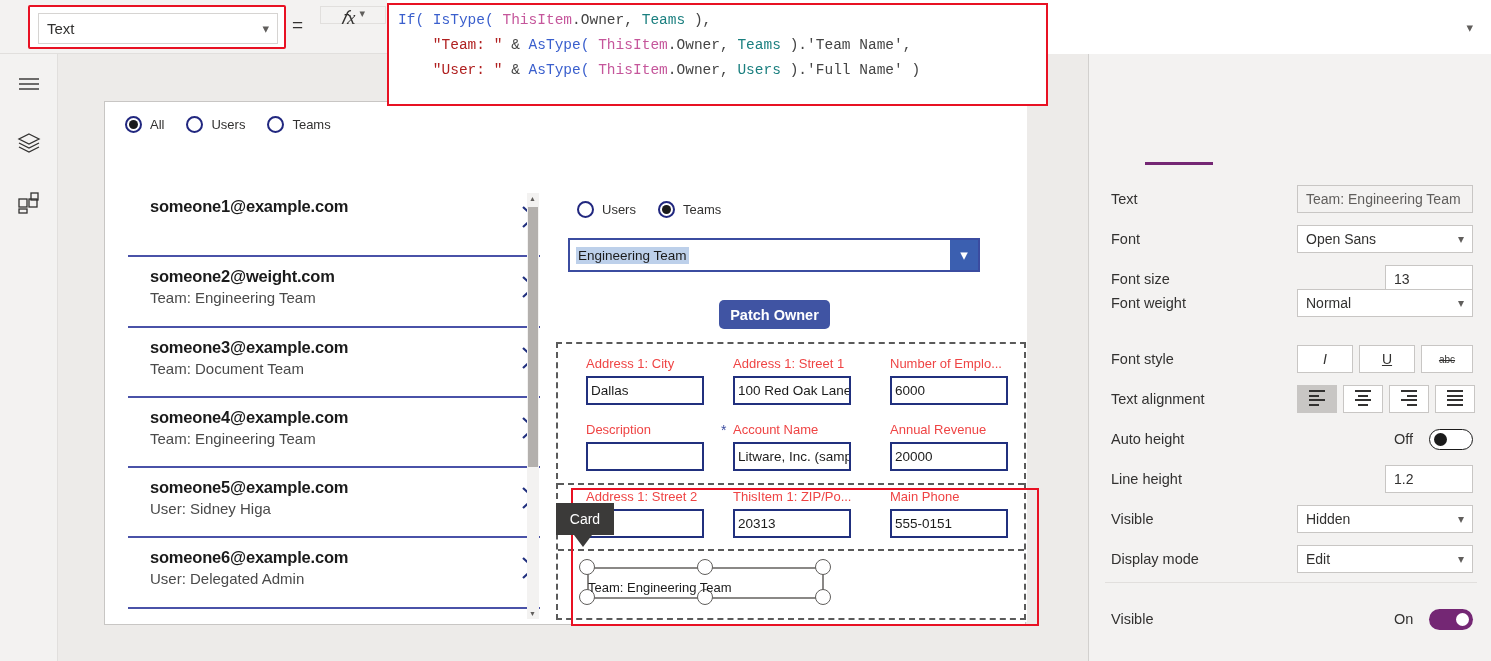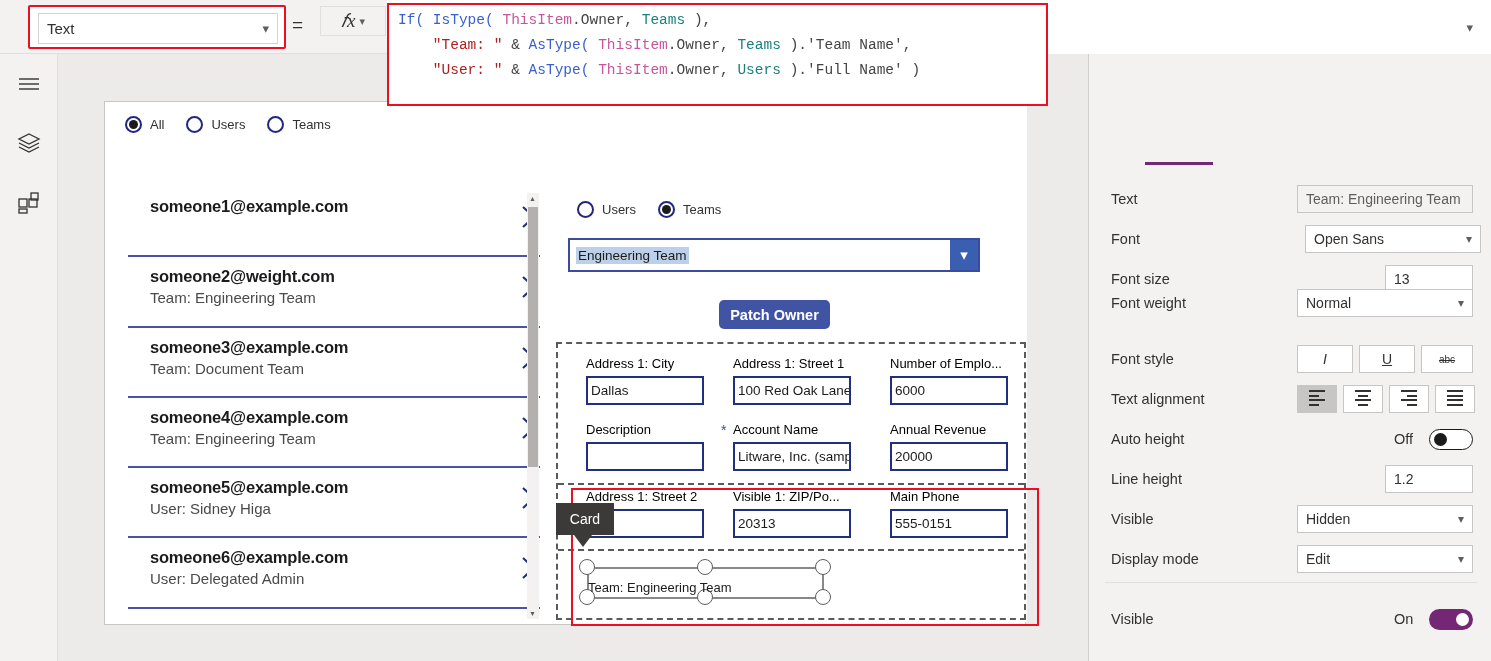--- a/index.html
+++ b/index.html
@@ -26,23 +26,23 @@
     background: #ffffff; border: 1px solid #d6d4d2;
     display: flex; align-items: center; padding: 0 8px;
     font-size: 15px; color: #323130;
   }
   .prop-select .chev { margin-left: auto; color: #605e5c; font-size: 13px; }
   .eq-sign {
     position: absolute; left: 292px; top: 14px;
     font-size: 19px; color: #323130;
   }
   .fx-btn {
-    position: absolute; left: 320px; top: 6px; width: 66px; height: 30px;
+    position: absolute; left: 320px; top: 6px; width: 66px; height: 18px;
     background: #f3f2f1; border: 1px solid #e1dfdd;
-    display: flex; align-items: center; justify-content: center; gap: 4px;
+    display: flex; justify-content: center; gap: 4px;
     font-size: 19px; color: #323130;
   }
   .fx-btn .chev { font-size: 11px; color: #605e5c; }
 
   .formula-outline {
     position: absolute; left: 387px; top: 3px; width: 661px; height: 103px;
     border: 2px solid #e81123; background: #ffffff; z-index: 6;
   }
   .formula-area {
     position: absolute; left: 387px; top: 0px; width: 1104px; height: 110px;
@@ -172,21 +172,21 @@
     font-size: 14.5px; font-weight: bold;
     display: flex; align-items: center; justify-content: center;
   }
 
   
   .form-box {
     position: absolute; left: 16px; top: 240px; width: 470px; height: 278px;
     border: 2px dashed #5a5a5a;
   }
   .fld { position: absolute; }
-  .fld .lbl { font-size: 13px; color: #000000; margin-bottom: 5px; white-space: nowrap; }
+  .fld .lbl { font-size: 13px; color: #ef4444; margin-bottom: 5px; white-space: nowrap; }
   .fld .inp {
     width: 118px; height: 29px; border: 2px solid #21307e; background: #fff;
     font-size: 13.5px; color: #1b1b1b; padding: 0 3px;
     display: flex; align-items: center; overflow: hidden; white-space: nowrap;
   }
   .req-star { position: absolute; font-size: 14px; color: #3b4ca0; }
   .sep-dashed {
     position: absolute; left: 0; width: 100%; border-top: 2px dashed #5a5a5a;
   }
   .red-sel {
@@ -460,21 +460,21 @@
         </div>
         <div class="fld" style="left: 332px; top: 78px;">
           <div class="lbl">Annual Revenue</div>
           <div class="inp">20000</div>
         </div>
         <div class="fld" style="left: 28px; top: 145px;">
           <div class="lbl">Address 1: Street 2</div>
           <div class="inp"></div>
         </div>
         <div class="fld" style="left: 175px; top: 145px;">
-          <div class="lbl">Visible 1: ZIP/Po...</div>
+          <div class="lbl">ThisItem 1: ZIP/Po...</div>
           <div class="inp">20313</div>
         </div>
         <div class="fld" style="left: 332px; top: 145px;">
           <div class="lbl">Main Phone</div>
           <div class="inp">555-0151</div>
         </div>
       </div>
   </div>
 
   <div class="red-sel"></div>
@@ -498,21 +498,21 @@
   <div class="props">
     <div class="props-tabline"></div>
 
     <div class="prow" style="top:125px;">
       <span class="plabel">Text</span>
       <span class="pinput ro" style="left:208px; width:176px;">Team: Engineering Team</span>
     </div>
 
     <div class="prow" style="top:165px;">
       <span class="plabel">Font</span>
-      <span class="pselect" style="left:216px; width:176px;">
+      <span class="pselect" style="left:208px; width:176px;">
         <span>Open Sans</span>
         <span class="chev">▾</span>
       </span>
     </div>
 
     <div class="prow" style="top:205px;">
       <span class="plabel">Font size</span>
       <span class="pinput" style="left:296px; width:88px;">13</span>
     </div>
 

